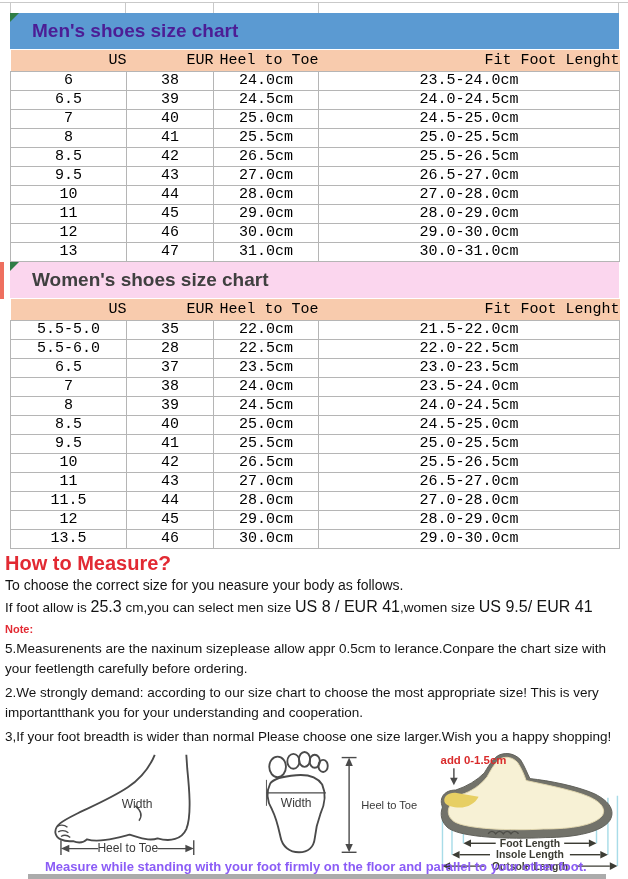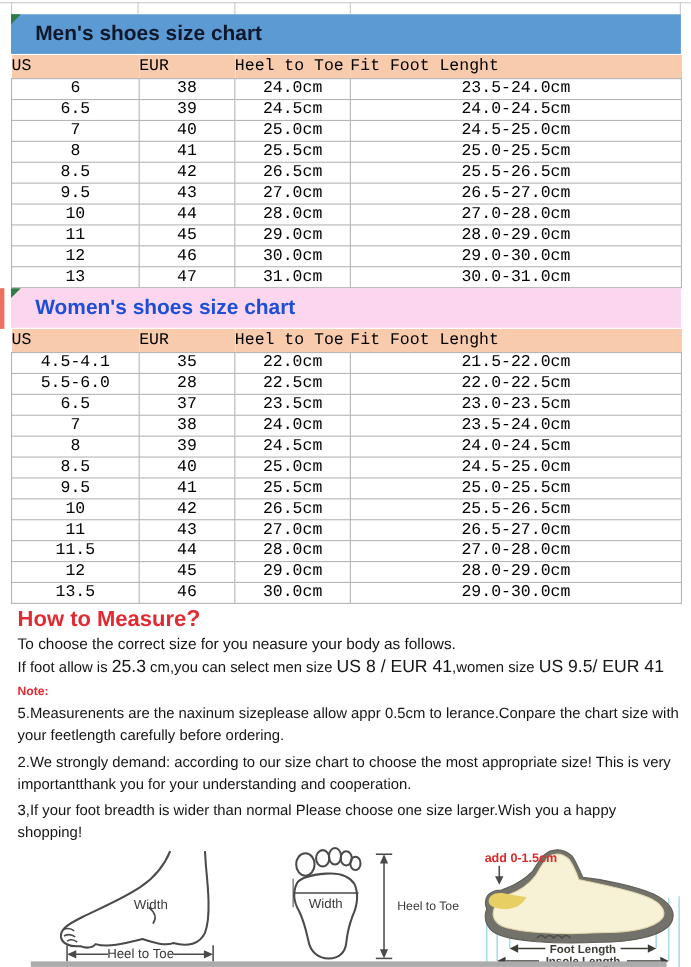--- a/index.html
+++ b/index.html
@@ -10,35 +10,35 @@
   
   .top-strip { position:relative; height:13px; background:#fff; }
   .top-strip .hl { position:absolute; top:2px; left:0; right:0; height:1px; background:#c9c9c9; }
   .top-strip .vl { position:absolute; top:2px; height:11px; width:1px; background:#c9c9c9; }
   .vl1{left:10px}.vl2{left:125px}.vl3{left:213px}.vl4{left:318px}.vl5{left:618px}
 
   .sheet { margin-left:10px; width:609px; }
   .band { height:37px; display:flex; align-items:center; padding-left:22px;
           box-sizing:border-box; font-weight:bold; font-size:19px; position:relative;
           border-bottom:1px solid #ffffff; }
-  .band-men   { background:#5b9ad2; color:#0f172a; }
-  .band-women { background:#fbd6ee; color:#1d4ed8; }
+  .band-men   { background:#5b9ad2; color:#4c1d95; }
+  .band-women { background:#fbd6ee; color:#404040; }
   .green-tri { position:absolute; left:0; top:0; width:0; height:0;
                border-top:9px solid #2f7d46; border-right:9px solid transparent; }
 
   table.size-table { border-collapse:collapse; width:609px; table-layout:fixed;
       font-family:"Liberation Mono", monospace; font-size:15px; color:#000; }
   table.size-table col.c1{width:116px} table.size-table col.c2{width:87px}
   table.size-table col.c3{width:105px} table.size-table col.c4{width:301px}
   table.size-table th { background:#f8cbad; height:21px; line-height:21px; font-weight:normal;
-      border:none; text-align:left; padding:0; overflow:hidden; }
+      border:none; text-align:right; padding:0; overflow:hidden; }
   table.size-table td { height:18px; line-height:18px; text-align:center;
       border:1px solid #b5b5b5; padding:0; overflow:hidden; }
 
-  .measure { padding:2px 6px 0 16px; }
+  .measure { padding:2px 6px 0 5px; }
   .h-measure { color:#e22a33; font-size:20px; font-weight:bold; height:24px; line-height:24px; }
   .h-measure .qmark { font-size:21px; }
   .intro   { font-size:14px; height:20px; line-height:20px; }
   .example { font-size:13.5px; white-space:nowrap; height:24px; line-height:24px; }
   .example .big { font-size:16px; }
   .note-label { color:#e22a33; font-size:11px; font-weight:bold; height:20px; line-height:20px; }
   .note { font-size:13.5px; line-height:1.45; margin-bottom:5px; }
 
   .diagrams { display:flex; align-items:flex-start; height:104px; margin-top:2px; overflow:visible; }
   .svg1 { margin-left:38px; } .svg2 { margin-left:32px; }
@@ -161,21 +161,21 @@
   <thead>
         <tr>
           <th>US</th>
           <th>EUR</th>
           <th>Heel to Toe</th>
           <th>Fit Foot Lenght</th>
         </tr>
       </thead>
       <tbody>
         <tr>
-          <td>4.5-4.1</td>
+          <td>5.5-5.0</td>
           <td>35</td>
           <td>22.0cm</td>
           <td>21.5-22.0cm</td>
         </tr>
         <tr>
           <td>5.5-6.0</td>
           <td>28</td>
           <td>22.5cm</td>
           <td>22.0-22.5cm</td>
         </tr>

